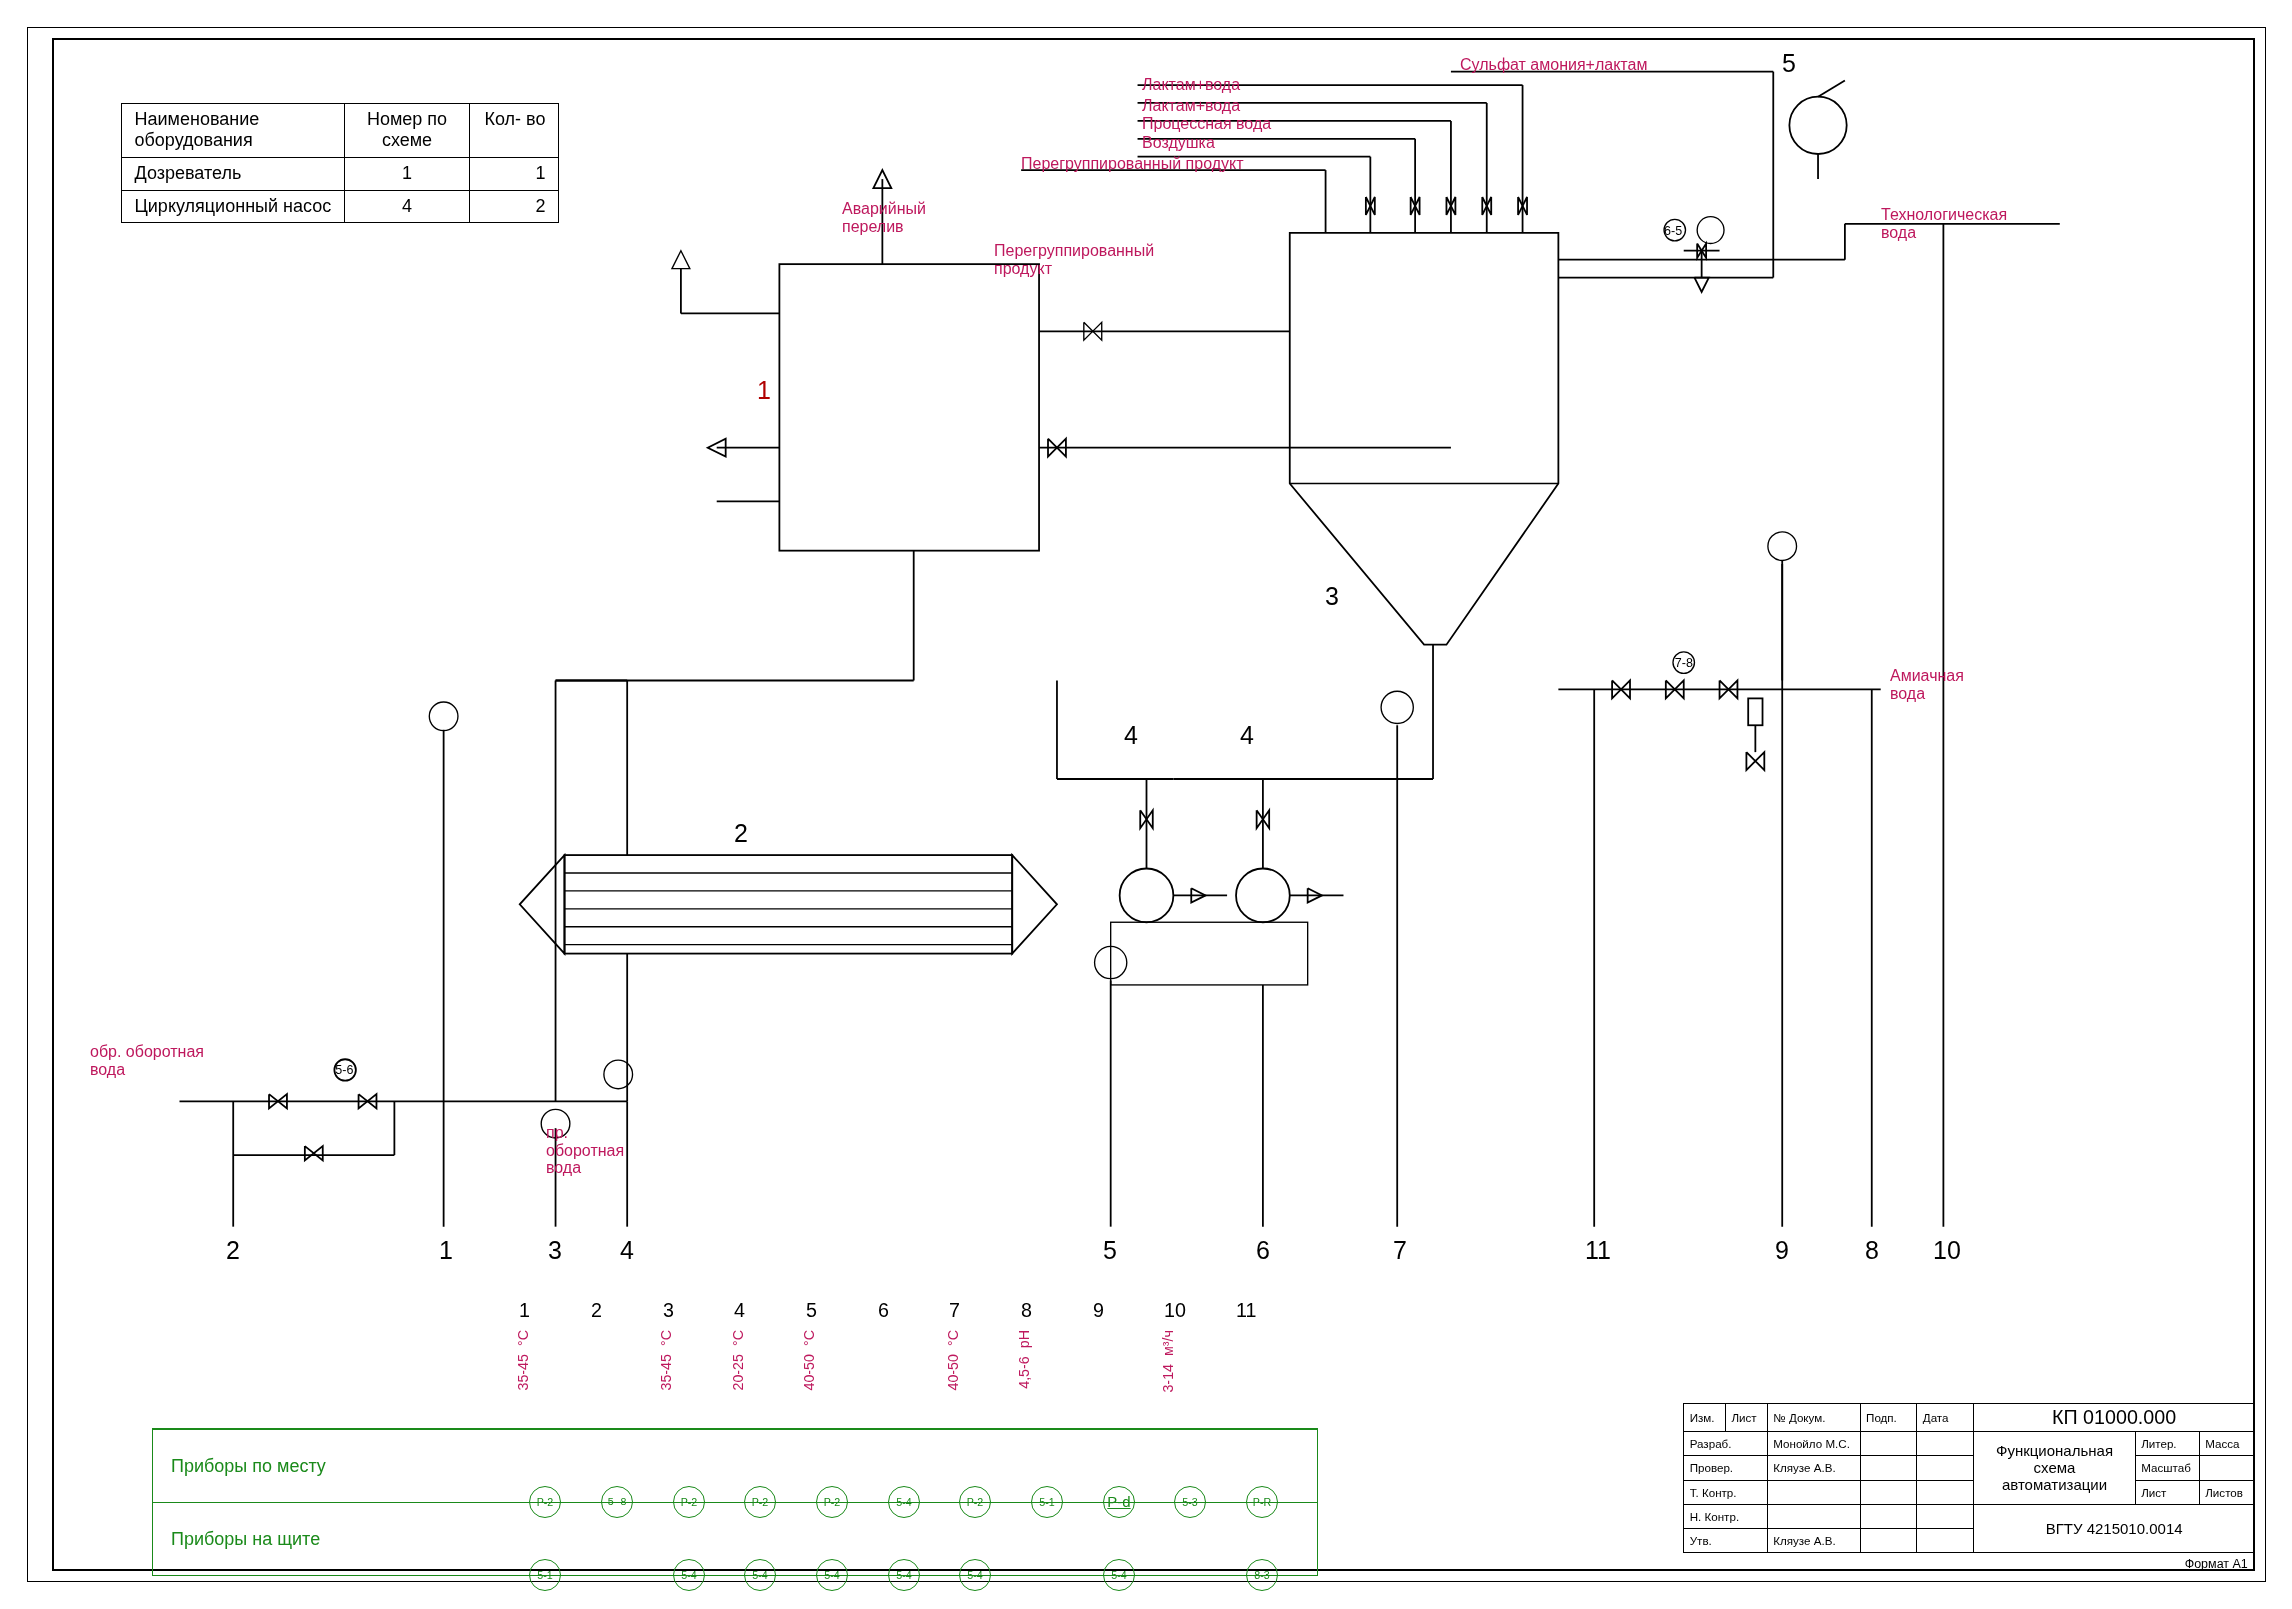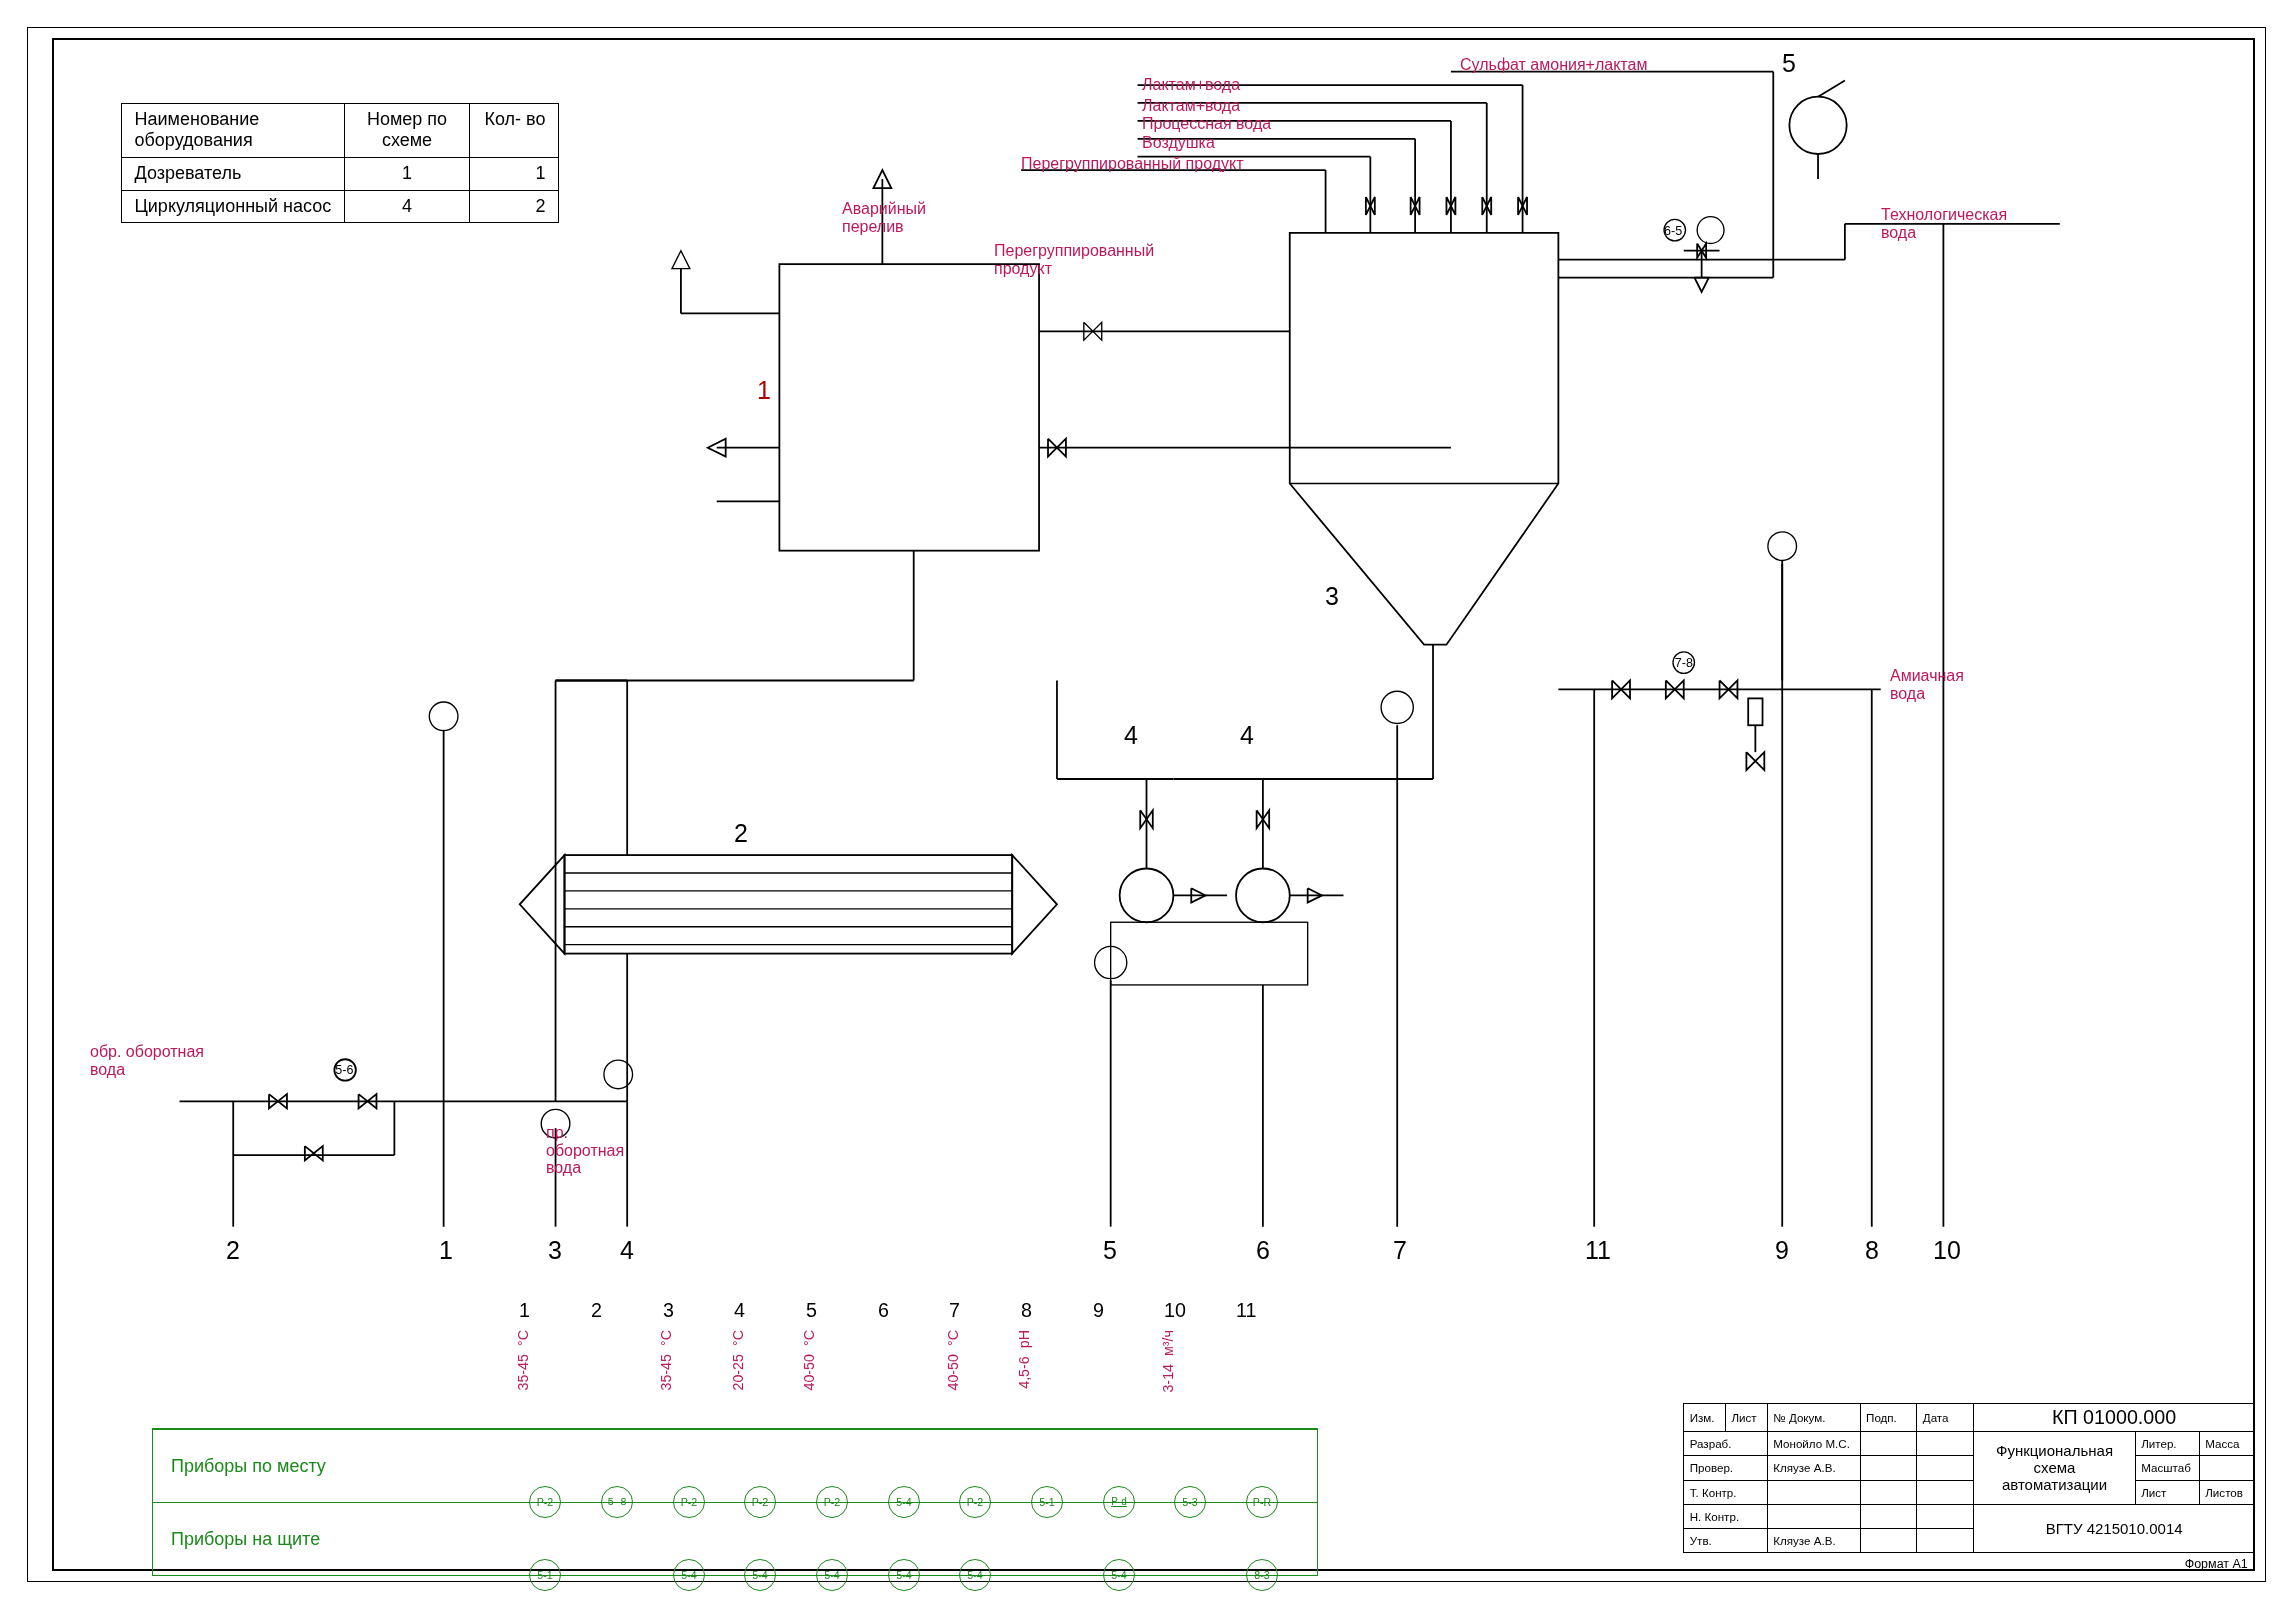--- a/index.html
+++ b/index.html
@@ -273,21 +273,21 @@
         <div class="rh">Приборы по месту</div>
         <div id="grow1" style="position:relative;flex:1">
           <div style="position: absolute; left: 134px; top: 19.7px; width: 30px; height: 30px; border: 1.4px solid rgb(26, 138, 26); border-radius: 50%; color: rgb(26, 138, 26); font-size: 10.7px; display: flex; align-items: center; justify-content: center;">P-2</div>
           <div style="position: absolute; left: 206px; top: 19.7px; width: 30px; height: 30px; border: 1.4px solid rgb(26, 138, 26); border-radius: 50%; color: rgb(26, 138, 26); font-size: 10.7px; display: flex; align-items: center; justify-content: center; font-family: Liberation Mono, monospace;">5-8</div>
           <div style="position: absolute; left: 278px; top: 19.7px; width: 30px; height: 30px; border: 1.4px solid rgb(26, 138, 26); border-radius: 50%; color: rgb(26, 138, 26); font-size: 10.7px; display: flex; align-items: center; justify-content: center;">P-2</div>
           <div style="position: absolute; left: 349px; top: 19.7px; width: 30px; height: 30px; border: 1.4px solid rgb(26, 138, 26); border-radius: 50%; color: rgb(26, 138, 26); font-size: 10.7px; display: flex; align-items: center; justify-content: center;">P-2</div>
           <div style="position: absolute; left: 421px; top: 19.7px; width: 30px; height: 30px; border: 1.4px solid rgb(26, 138, 26); border-radius: 50%; color: rgb(26, 138, 26); font-size: 10.7px; display: flex; align-items: center; justify-content: center;">P-2</div>
           <div style="position: absolute; left: 493px; top: 19.7px; width: 30px; height: 30px; border: 1.4px solid rgb(26, 138, 26); border-radius: 50%; color: rgb(26, 138, 26); font-size: 10.7px; display: flex; align-items: center; justify-content: center;">5-4</div>
           <div style="position: absolute; left: 564px; top: 19.7px; width: 30px; height: 30px; border: 1.4px solid rgb(26, 138, 26); border-radius: 50%; color: rgb(26, 138, 26); font-size: 10.7px; display: flex; align-items: center; justify-content: center;">P-2</div>
           <div style="position: absolute; left: 636px; top: 19.7px; width: 30px; height: 30px; border: 1.4px solid rgb(26, 138, 26); border-radius: 50%; color: rgb(26, 138, 26); font-size: 10.7px; display: flex; align-items: center; justify-content: center;">5-1</div>
-          <div style="position: absolute; left: 708px; top: 19.7px; width: 30px; height: 30px; border: 1.4px solid rgb(26, 138, 26); border-radius: 50%; color: rgb(26, 138, 26); font-size: 10px; display: flex; align-items: center; justify-content: center; text-decoration: underline;">P-d</div>
+          <div style="position: absolute; left: 708px; top: 19.7px; width: 30px; height: 30px; border: 1.4px solid rgb(26, 138, 26); border-radius: 50%; color: rgb(26, 138, 26); font-size: 15px; display: flex; align-items: center; justify-content: center; text-decoration: underline;">P-d</div>
           <div style="position: absolute; left: 779px; top: 19.7px; width: 30px; height: 30px; border: 1.4px solid rgb(26, 138, 26); border-radius: 50%; color: rgb(26, 138, 26); font-size: 10.7px; display: flex; align-items: center; justify-content: center;">5-3</div>
           <div style="position: absolute; left: 851px; top: 19.7px; width: 30px; height: 30px; border: 1.4px solid rgb(26, 138, 26); border-radius: 50%; color: rgb(26, 138, 26); font-size: 10.7px; display: flex; align-items: center; justify-content: center;">P-R</div>
         </div>
       </div>
     <div class="row">
         <div class="rh">Приборы на щите</div>
         <div id="grow2" style="position:relative;flex:1">
           <div style="position: absolute; left: 134px; top: 19.7px; width: 30px; height: 30px; border: 1.4px solid rgb(26, 138, 26); border-radius: 50%; color: rgb(26, 138, 26); font-size: 10.7px; display: flex; align-items: center; justify-content: center;">5-1</div>
           <div style="position: absolute; left: 278px; top: 19.7px; width: 30px; height: 30px; border: 1.4px solid rgb(26, 138, 26); border-radius: 50%; color: rgb(26, 138, 26); font-size: 10.7px; display: flex; align-items: center; justify-content: center;">5-4</div>
           <div style="position: absolute; left: 349px; top: 19.7px; width: 30px; height: 30px; border: 1.4px solid rgb(26, 138, 26); border-radius: 50%; color: rgb(26, 138, 26); font-size: 10.7px; display: flex; align-items: center; justify-content: center;">5-4</div>

